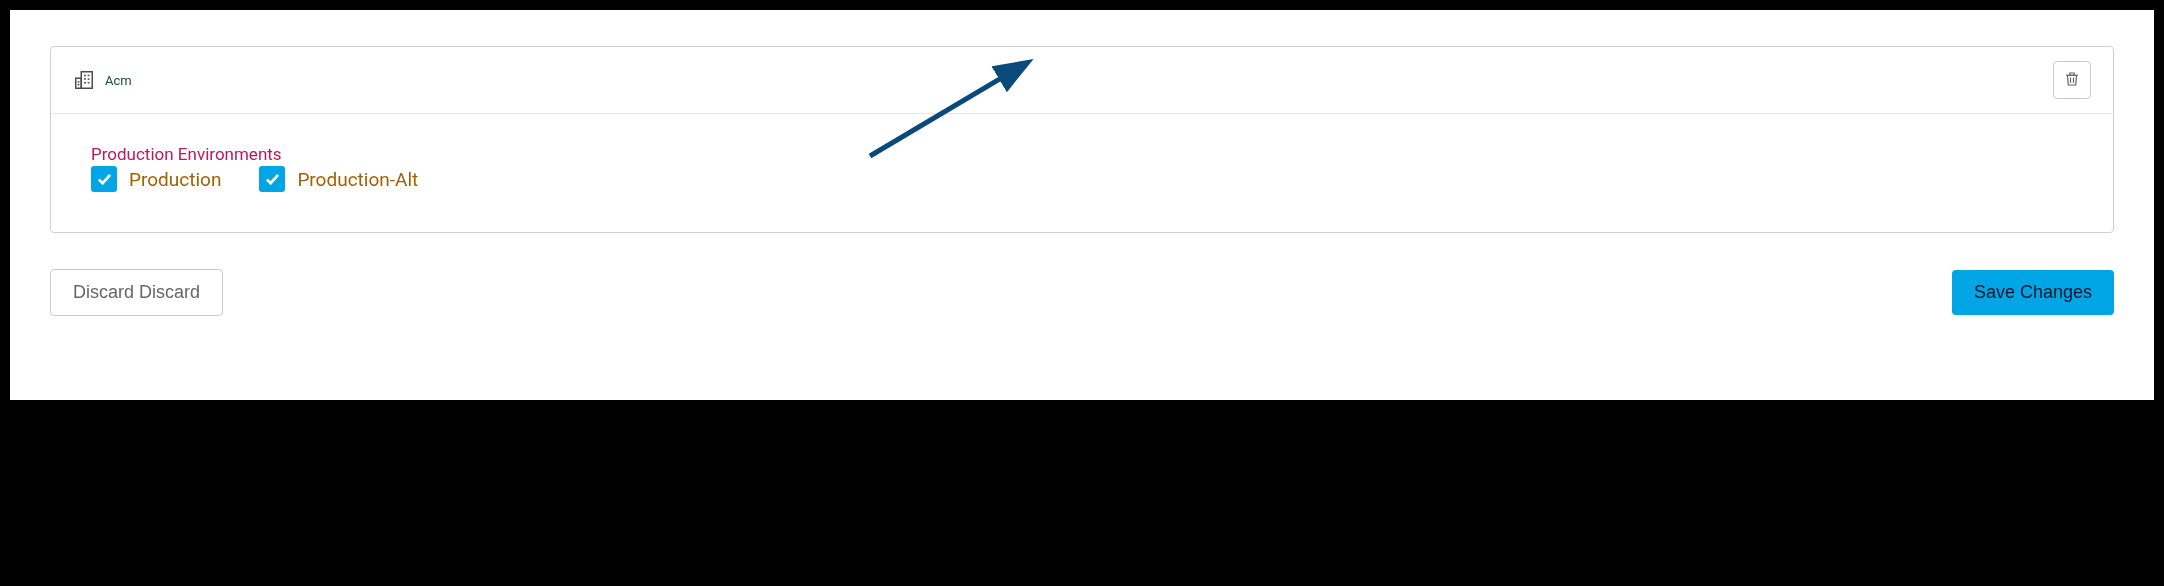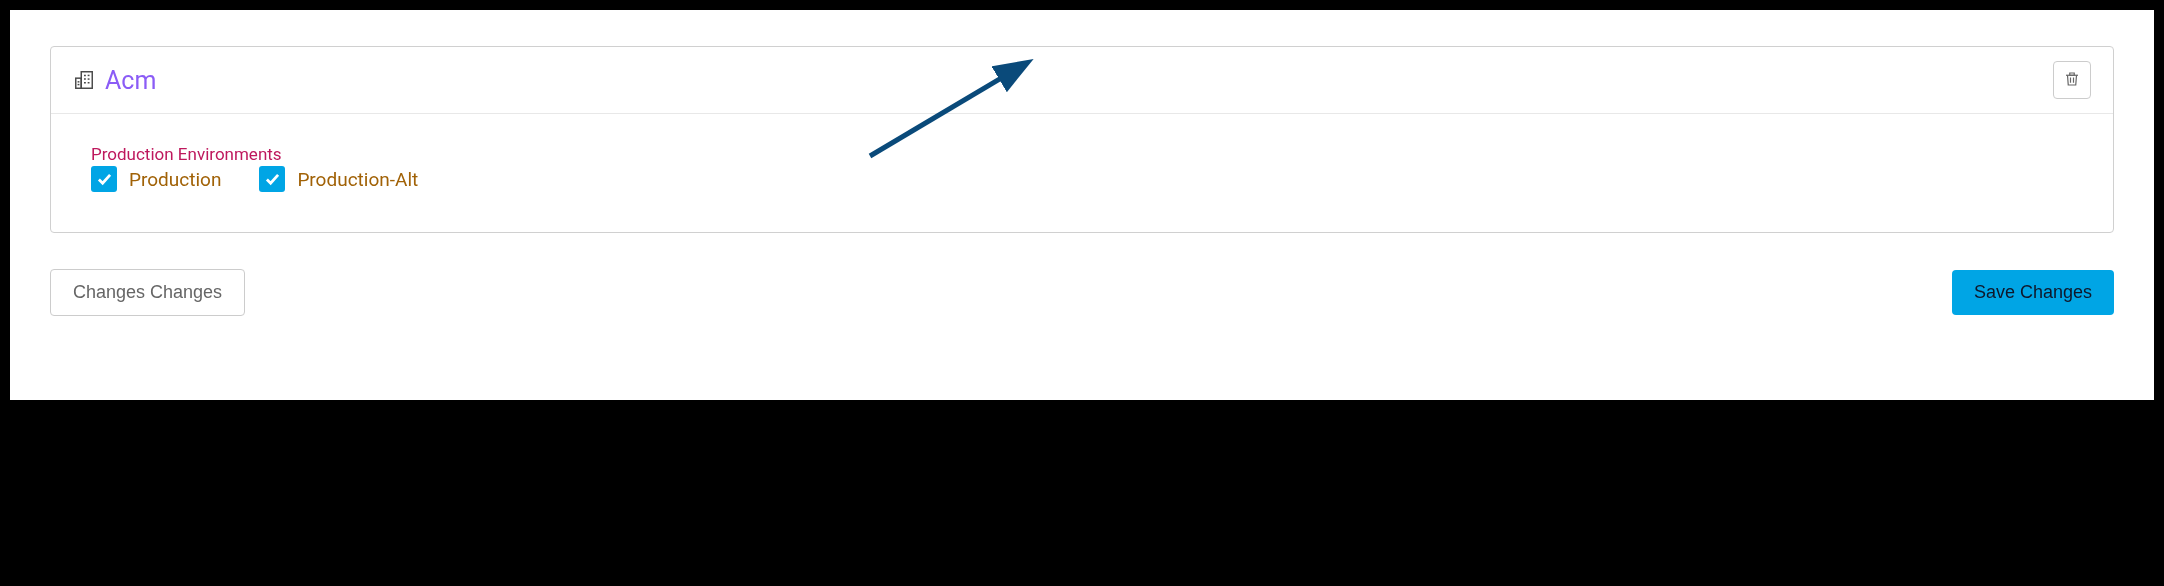--- a/index.html
+++ b/index.html
@@ -26,22 +26,22 @@
       justify-content: space-between;
       padding: 14px 22px 14px 22px;
       border-bottom: 1px solid #e8e8e8;
     }
     .card-header-left {
       display: flex;
       align-items: center;
       gap: 10px;
     }
     .card-title {
-      font-size: 25px;
-      color: #8b5cf6;
+      font-size: 13px;
+      color: #14532d;
       font-weight: 400;
     }
     .icon-org {
       width: 22px; height: 22px;
       color: #4a4a4a;
     }
     .delete-btn {
       width: 38px; height: 38px;
       border: 1px solid #ccc;
       border-radius: 4px;
@@ -166,21 +166,21 @@
                 <polyline points="2,7 6,11 14,2"></polyline>
               </svg>
           </span>
           <span class="cb-label">Production-Alt</span>
         </div>
       </div>
     </div>
   </div>
 
   <div class="actions">
-    <button class="btn btn-secondary">Changes Changes</button>
+    <button class="btn btn-secondary">Discard Discard</button>
     <button class="btn btn-primary">Save Changes</button>
   </div>
 
   <svg class="annotation-arrow" style="left:850px; top:36px; width:180px; height:120px;" viewBox="0 0 180 120">
     <defs>
       <marker id="arrowhead" markerWidth="8" markerHeight="8" refX="6" refY="3" orient="auto">
         <polygon points="0 0, 8 3, 0 6" fill="#0a4a7a"></polygon>
       </marker>
     </defs>
     <line x1="10" y1="110" x2="165" y2="18" stroke="#0a4a7a" stroke-width="5" marker-end="url(#arrowhead)"></line>

